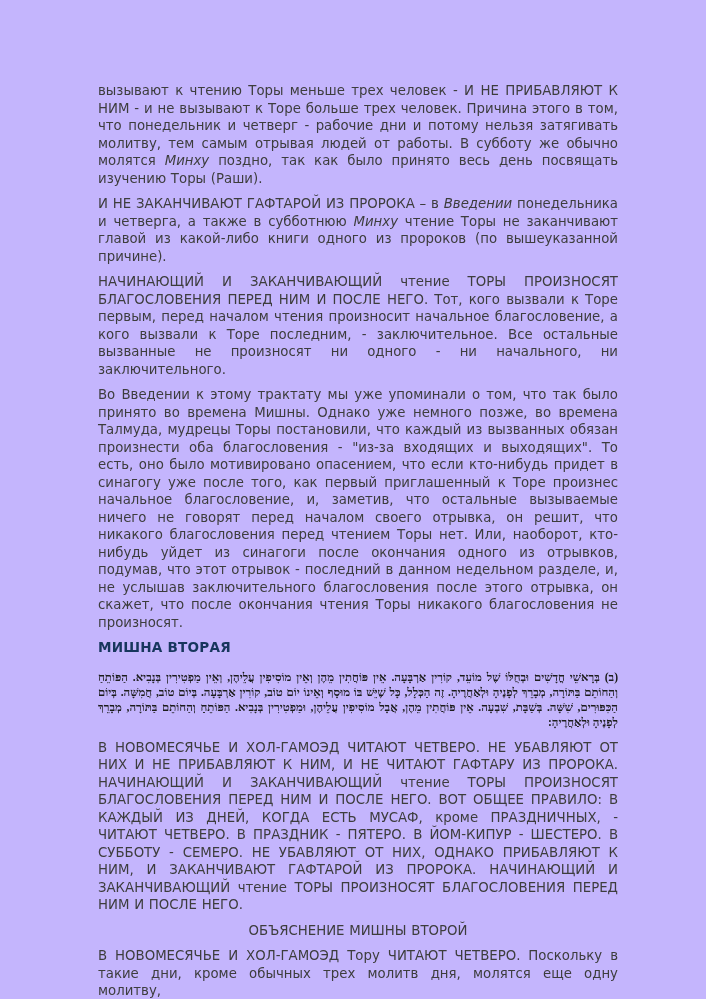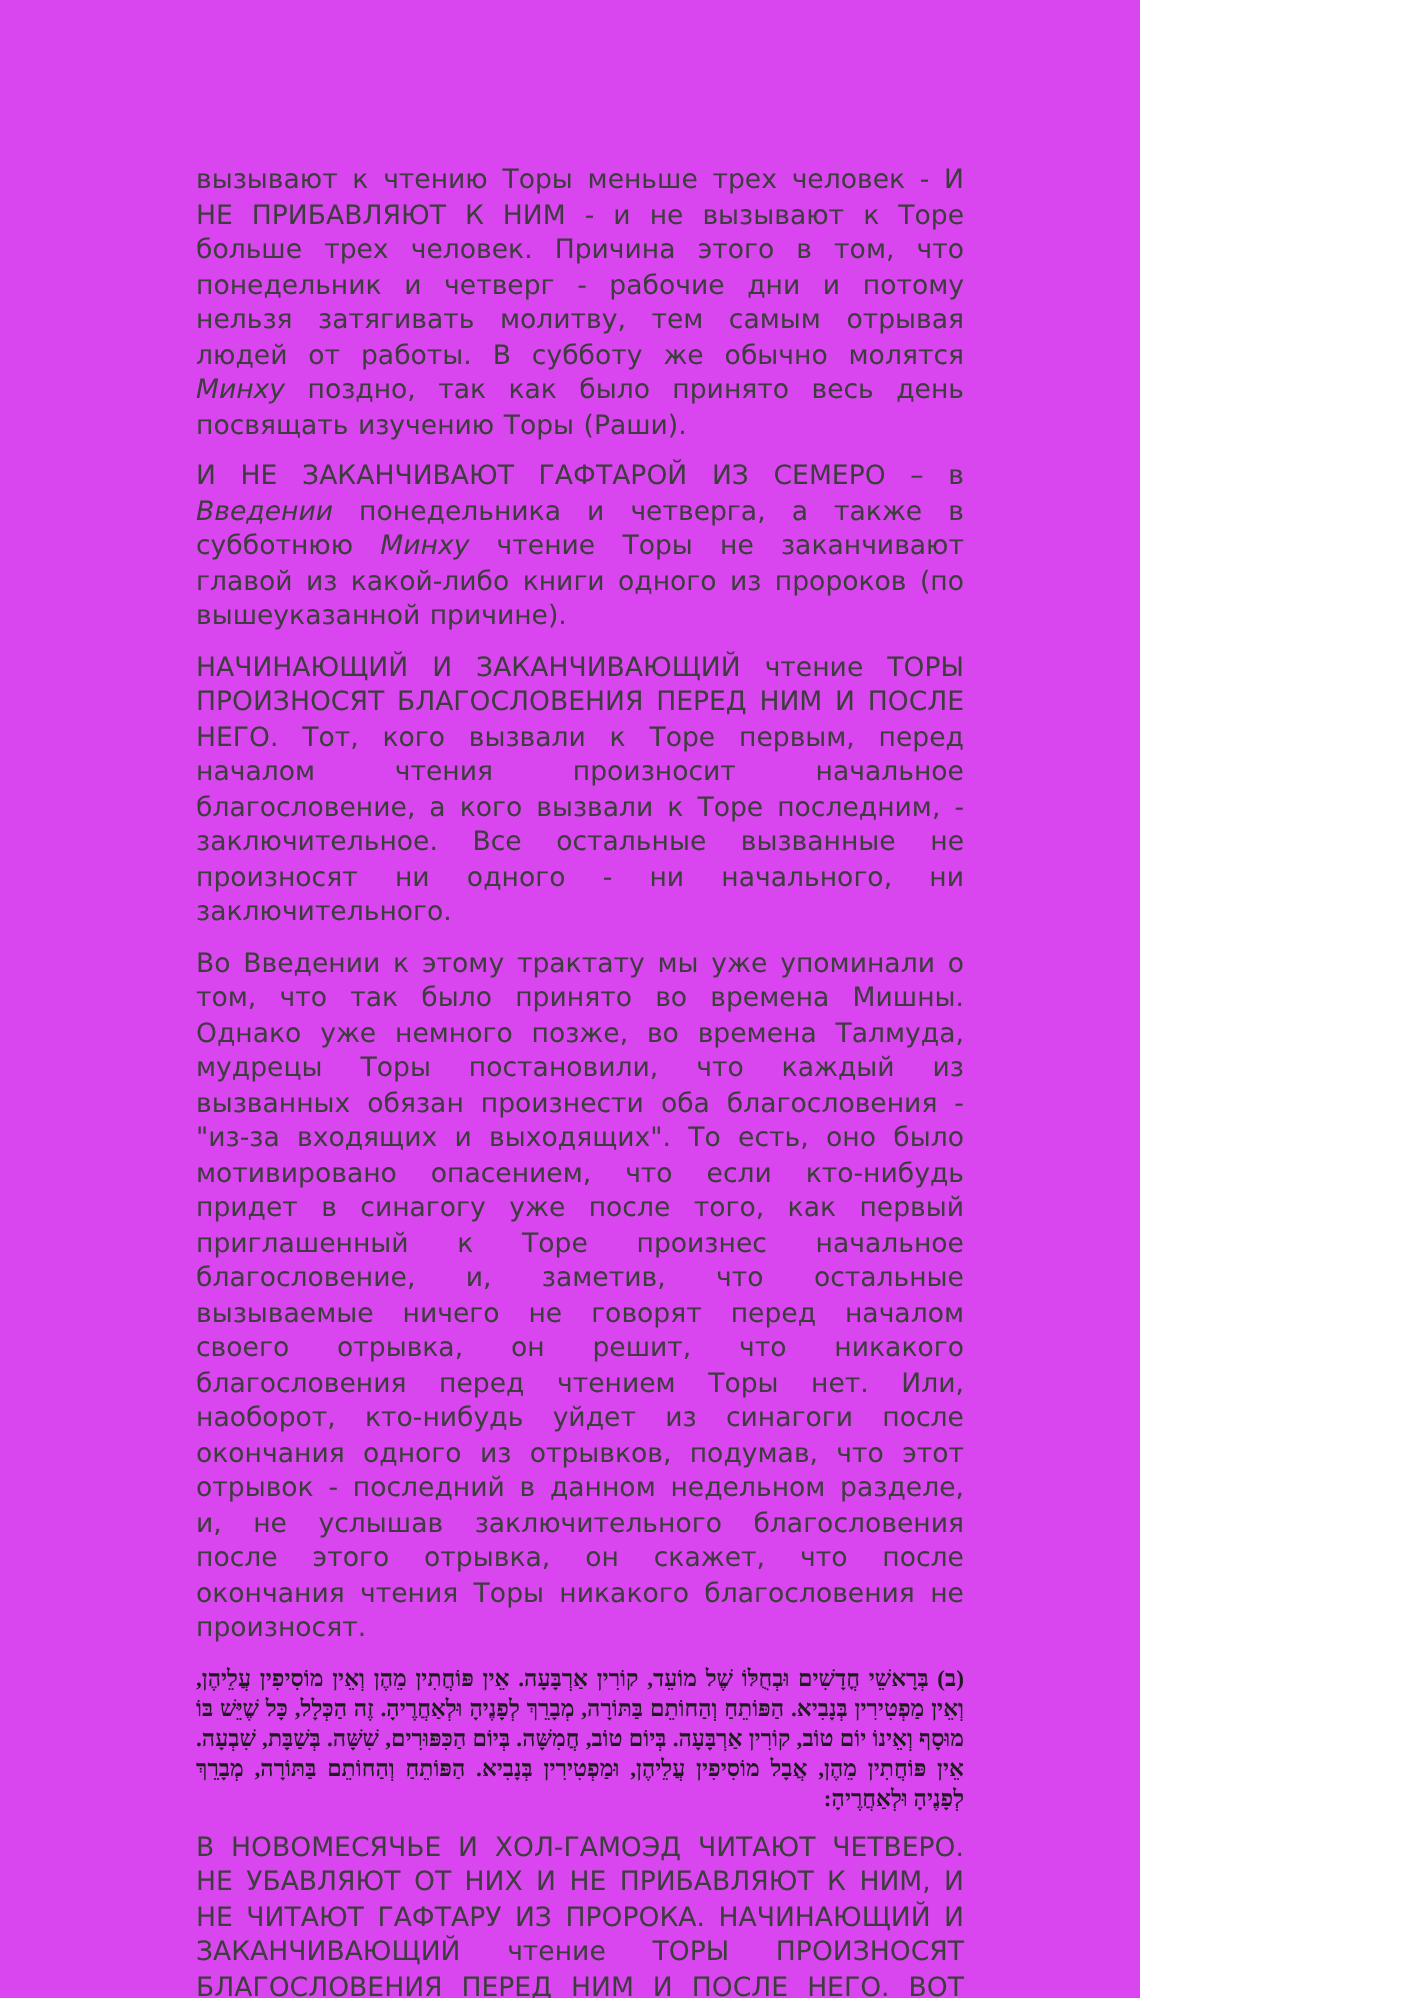--- a/index.html
+++ b/index.html
@@ -7,24 +7,24 @@
     padding: 0;
     background: #ffffff;
   }
   body {
     width: 706px;
     height: 999px;
     overflow: hidden;
   }
   .page {
     box-sizing: border-box;
-    width: 570px;
+    width: 706px;
     height: 999px;
     padding: 82px 88px 30px 98px;
-    background: #d946ef;
+    background: #c4b5fd;
     font-family: "DejaVu Sans", sans-serif;
     color: #3d3d3d;
   }
   p.body {
     margin: 0 0 8px 0;
     font-size: 13.3px;
     line-height: 17.5px;
     text-align: justify;
     text-justify: inter-word;
     word-spacing: 0.5px;
@@ -55,21 +55,22 @@
   .italic {
     font-style: italic;
   }
 </style>
 </head>
 <body>
 
 <div class="page">
   <div>
       <p class="body"><span>вызывают к чтению Торы меньше трех человек - И НЕ ПРИБАВЛЯЮТ К НИМ - и не вызывают к Торе больше трех человек. Причина этого в том, что понедельник и четверг - рабочие дни и потому нельзя затягивать молитву, тем самым отрывая людей от работы. В субботу же обычно молятся </span><span class="italic">Минху</span><span> поздно, так как было принято весь день посвящать изучению Торы (Раши).</span></p>
-      <p class="body"><span>И НЕ ЗАКАНЧИВАЮТ ГАФТАРОЙ ИЗ СЕМЕРО – в </span><span class="italic">Введении</span><span> понедельника и четверга, а также в субботнюю </span><span class="italic">Минху</span><span> чтение Торы не заканчивают главой из какой-либо книги одного из пророков (по вышеуказанной причине).</span></p>
+      <p class="body"><span>И НЕ ЗАКАНЧИВАЮТ ГАФТАРОЙ ИЗ ПРОРОКА – в </span><span class="italic">Введении</span><span> понедельника и четверга, а также в субботнюю </span><span class="italic">Минху</span><span> чтение Торы не заканчивают главой из какой-либо книги одного из пророков (по вышеуказанной причине).</span></p>
       <p class="body"><span>НАЧИНАЮЩИЙ И ЗАКАНЧИВАЮЩИЙ чтение ТОРЫ ПРОИЗНОСЯТ БЛАГОСЛОВЕНИЯ ПЕРЕД НИМ И ПОСЛЕ НЕГО. Тот, кого вызвали к Торе первым, перед началом чтения произносит начальное благословение, а кого вызвали к Торе последним, - заключительное. Все остальные вызванные не произносят ни одного - ни начального, ни заключительного.</span></p>
       <p class="body"><span>Во Введении к этому трактату мы уже упоминали о том, что так было принято во времена Мишны. Однако уже немного позже, во времена Талмуда, мудрецы Торы постановили, что каждый из вызванных обязан произнести оба благословения - "из-за входящих и выходящих". То есть, оно было мотивировано опасением, что если кто-нибудь придет в синагогу уже после того, как первый приглашенный к Торе произнес начальное благословение, и, заметив, что остальные вызываемые ничего не говорят перед началом своего отрывка, он решит, что никакого благословения перед чтением Торы нет. Или, наоборот, кто-нибудь уйдет из синагоги после окончания одного из отрывков, подумав, что этот отрывок - последний в данном недельном разделе, и, не услышав заключительного благословения после этого отрывка, он скажет, что после окончания чтения Торы никакого благословения не произносят.</span></p>
+      <h2 class="mishna-heading"><span>МИШНА ВТОРАЯ</span></h2>
       <p class="hebrew" dir="rtl" lang="he"><span>(ב) בְּרָאשֵׁי חֳדָשִׁים וּבְחֻלּוֹ שֶׁל מוֹעֵד, קוֹרִין אַרְבָּעָה. אֵין פּוֹחֲתִין מֵהֶן וְאֵין מוֹסִיפִין עֲלֵיהֶן, וְאֵין מַפְטִירִין בְּנָבִיא. הַפּוֹתֵחַ וְהַחוֹתֵם בַּתּוֹרָה, מְבָרֵךְ לְפָנֶיהָ וּלְאַחֲרֶיהָ. זֶה הַכְּלָל, כָּל שֶׁיֵּשׁ בּוֹ מוּסָף וְאֵינוֹ יוֹם טוֹב, קוֹרִין אַרְבָּעָה. בְּיוֹם טוֹב, חֲמִשָּׁה. בְּיוֹם הַכִּפּוּרִים, שִׁשָּׁה. בְּשַׁבָּת, שִׁבְעָה. אֵין פּוֹחֲתִין מֵהֶן, אֲבָל מוֹסִיפִין עֲלֵיהֶן, וּמַפְטִירִין בְּנָבִיא. הַפּוֹתֵחַ וְהַחוֹתֵם בַּתּוֹרָה, מְבָרֵךְ לְפָנֶיהָ וּלְאַחֲרֶיהָ:</span></p>
       <p class="body"><span>В НОВОМЕСЯЧЬЕ И ХОЛ-ГАМОЭД ЧИТАЮТ ЧЕТВЕРО. НЕ УБАВЛЯЮТ ОТ НИХ И НЕ ПРИБАВЛЯЮТ К НИМ, И НЕ ЧИТАЮТ ГАФТАРУ ИЗ ПРОРОКА. НАЧИНАЮЩИЙ И ЗАКАНЧИВАЮЩИЙ чтение ТОРЫ ПРОИЗНОСЯТ БЛАГОСЛОВЕНИЯ ПЕРЕД НИМ И ПОСЛЕ НЕГО. ВОТ ОБЩЕЕ ПРАВИЛО: В КАЖДЫЙ ИЗ ДНЕЙ, КОГДА ЕСТЬ МУСАФ, кроме ПРАЗДНИЧНЫХ, - ЧИТАЮТ ЧЕТВЕРО. В ПРАЗДНИК - ПЯТЕРО. В ЙОМ-КИПУР - ШЕСТЕРО. В СУББОТУ - СЕМЕРО. НЕ УБАВЛЯЮТ ОТ НИХ, ОДНАКО ПРИБАВЛЯЮТ К НИМ, И ЗАКАНЧИВАЮТ ГАФТАРОЙ ИЗ ПРОРОКА. НАЧИНАЮЩИЙ И ЗАКАНЧИВАЮЩИЙ чтение ТОРЫ ПРОИЗНОСЯТ БЛАГОСЛОВЕНИЯ ПЕРЕД НИМ И ПОСЛЕ НЕГО.</span></p>
       <p class="body subheading"><span>ОБЪЯСНЕНИЕ МИШНЫ ВТОРОЙ</span></p>
       <p class="body"><span>В НОВОМЕСЯЧЬЕ И ХОЛ-ГАМОЭД Тору ЧИТАЮТ ЧЕТВЕРО. Поскольку в такие дни, кроме обычных трех молитв дня, молятся еще одну молитву, </span></p>
     </div>
 </div>
 
 </body></html>

